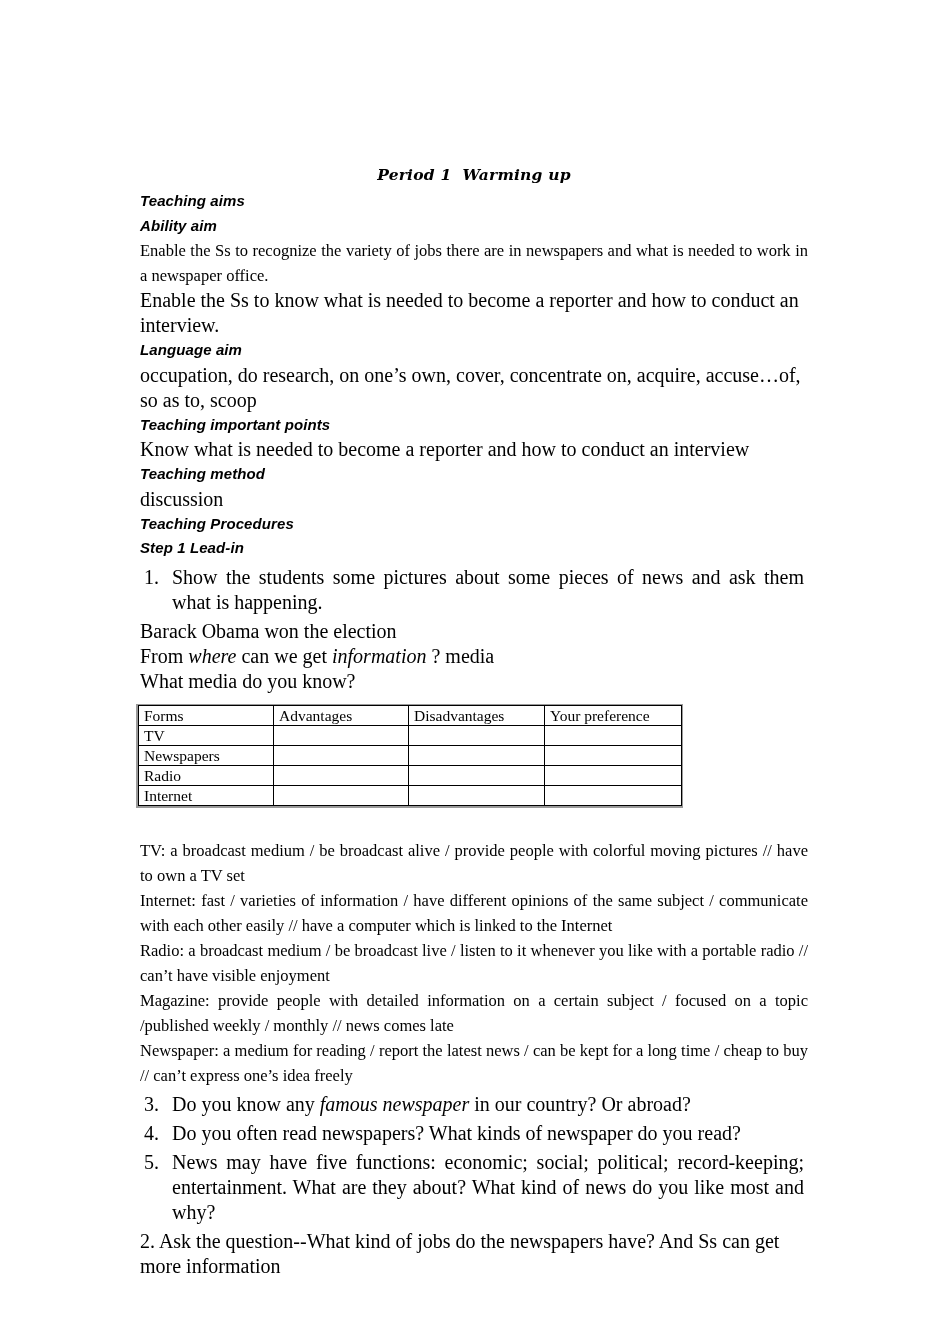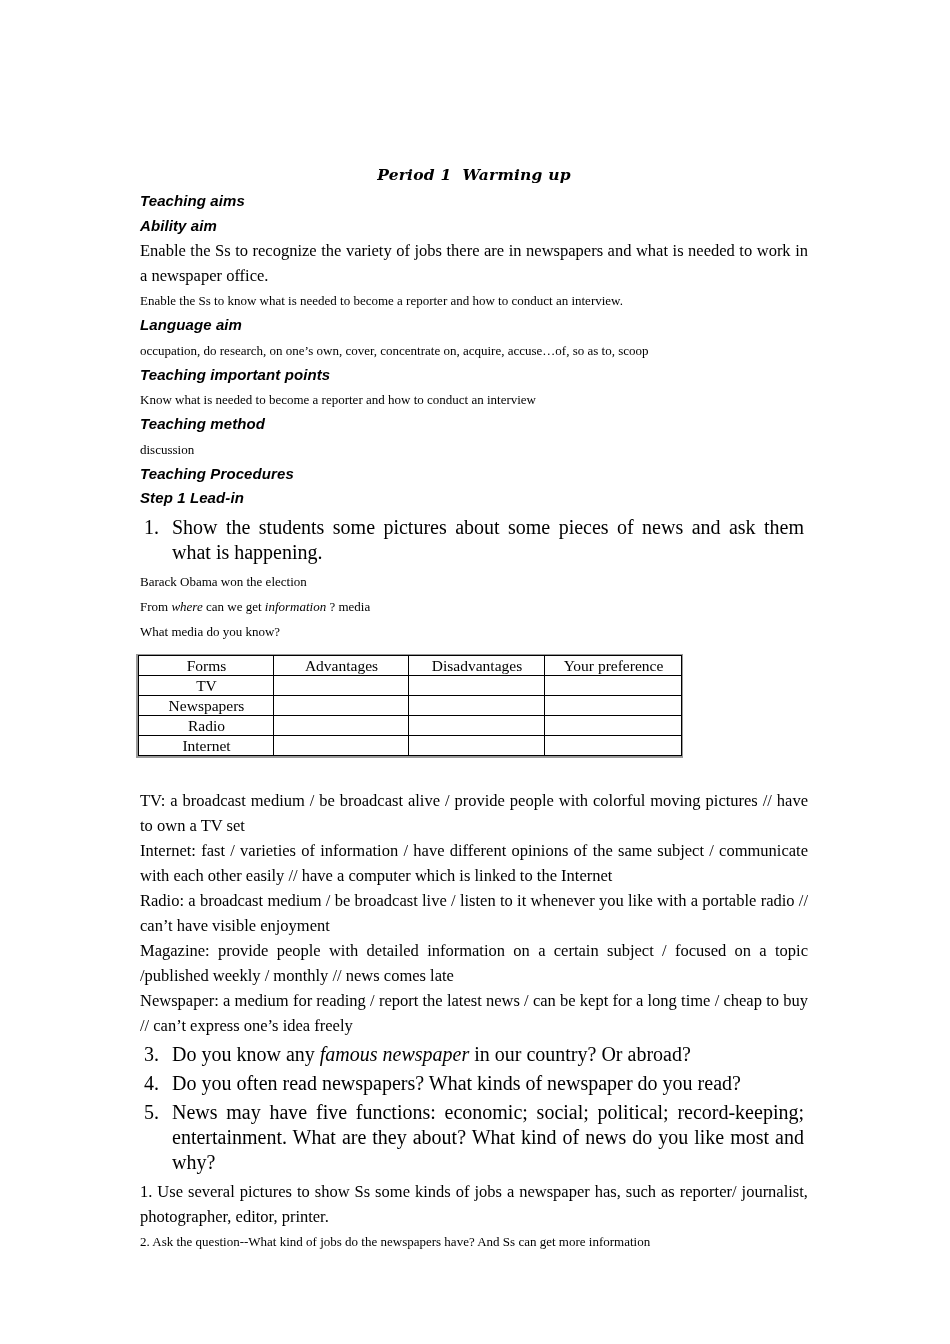--- a/index.html
+++ b/index.html
@@ -43,21 +43,21 @@
   .heading {
     font-family: Liberation Sans, sans-serif;
     font-weight: bold;
     font-style: italic;
     font-size: 15px;
     line-height: 24.5px;
     letter-spacing: 0.1px;
     margin: 0;
   }
   .body-line {
-    font-size: 13px;
+    font-size: 20px;
     line-height: 25px;
     margin: 0;
     text-align: left;
   }
   .body-para {
     font-size: 16.5px;
     line-height: 25px;
     margin: 0;
     text-align: justify;
     text-justify: inter-word;
@@ -89,21 +89,20 @@
     border: 1px solid #808080;
   }
   table.media-table td {
     border: 1px solid #000000;
     font-size: 15.5px;
     line-height: 17px;
     height: 17px;
     padding: 1px 4px 1px 5px;
     vertical-align: top;
     font-family: "Liberation Serif", "DejaVu Serif", serif;
-    text-align: center;
   }
   table.media-table col.c1 { width: 135px; }
   table.media-table col.c2 { width: 135px; }
   table.media-table col.c3 { width: 136px; }
   table.media-table col.c4 { width: 137px; }
   .tbl-wrap {
     margin-left: -4px;
     border-left: 2px solid #9a9a9a;
     border-right: 2px solid #9a9a9a;
     border-top: 1px solid #9a9a9a;
@@ -199,17 +198,16 @@
     <div class="body-para">Magazine: provide people with detailed information on a certain subject / focused on a topic /published weekly / monthly // news comes late</div>
     <div class="body-para">Newspaper: a medium for reading / report the latest news / can be kept for a long time / cheap to buy // can’t express one’s idea freely</div>
 
     <div class="num-item"><span class="numlabel">3.</span><span>Do you know any </span><em class="it">famous newspaper</em><span> in our country? Or abroad?</span></div>
 
     <div class="num-item"><span class="numlabel">4.</span><span>Do you often read newspapers? What kinds of newspaper do you read?</span></div>
 
     <div class="num-item"><span class="numlabel">5.</span><span>News may have five functions: economic; social; political; record-keeping; entertainment. What are they about? What kind of news do you like most and why?</span></div>
 
 
-    <div class="body-para">1. Use several pictures to show Ss some kinds of jobs a newspaper has, such as reporter/ journalist, photographer, editor, printer.</div>
     <div class="body-line">2. Ask the question--What kind of jobs do the newspapers have? And Ss can get more information</div>
 
   </div>
 </div>
 
 </body></html>

